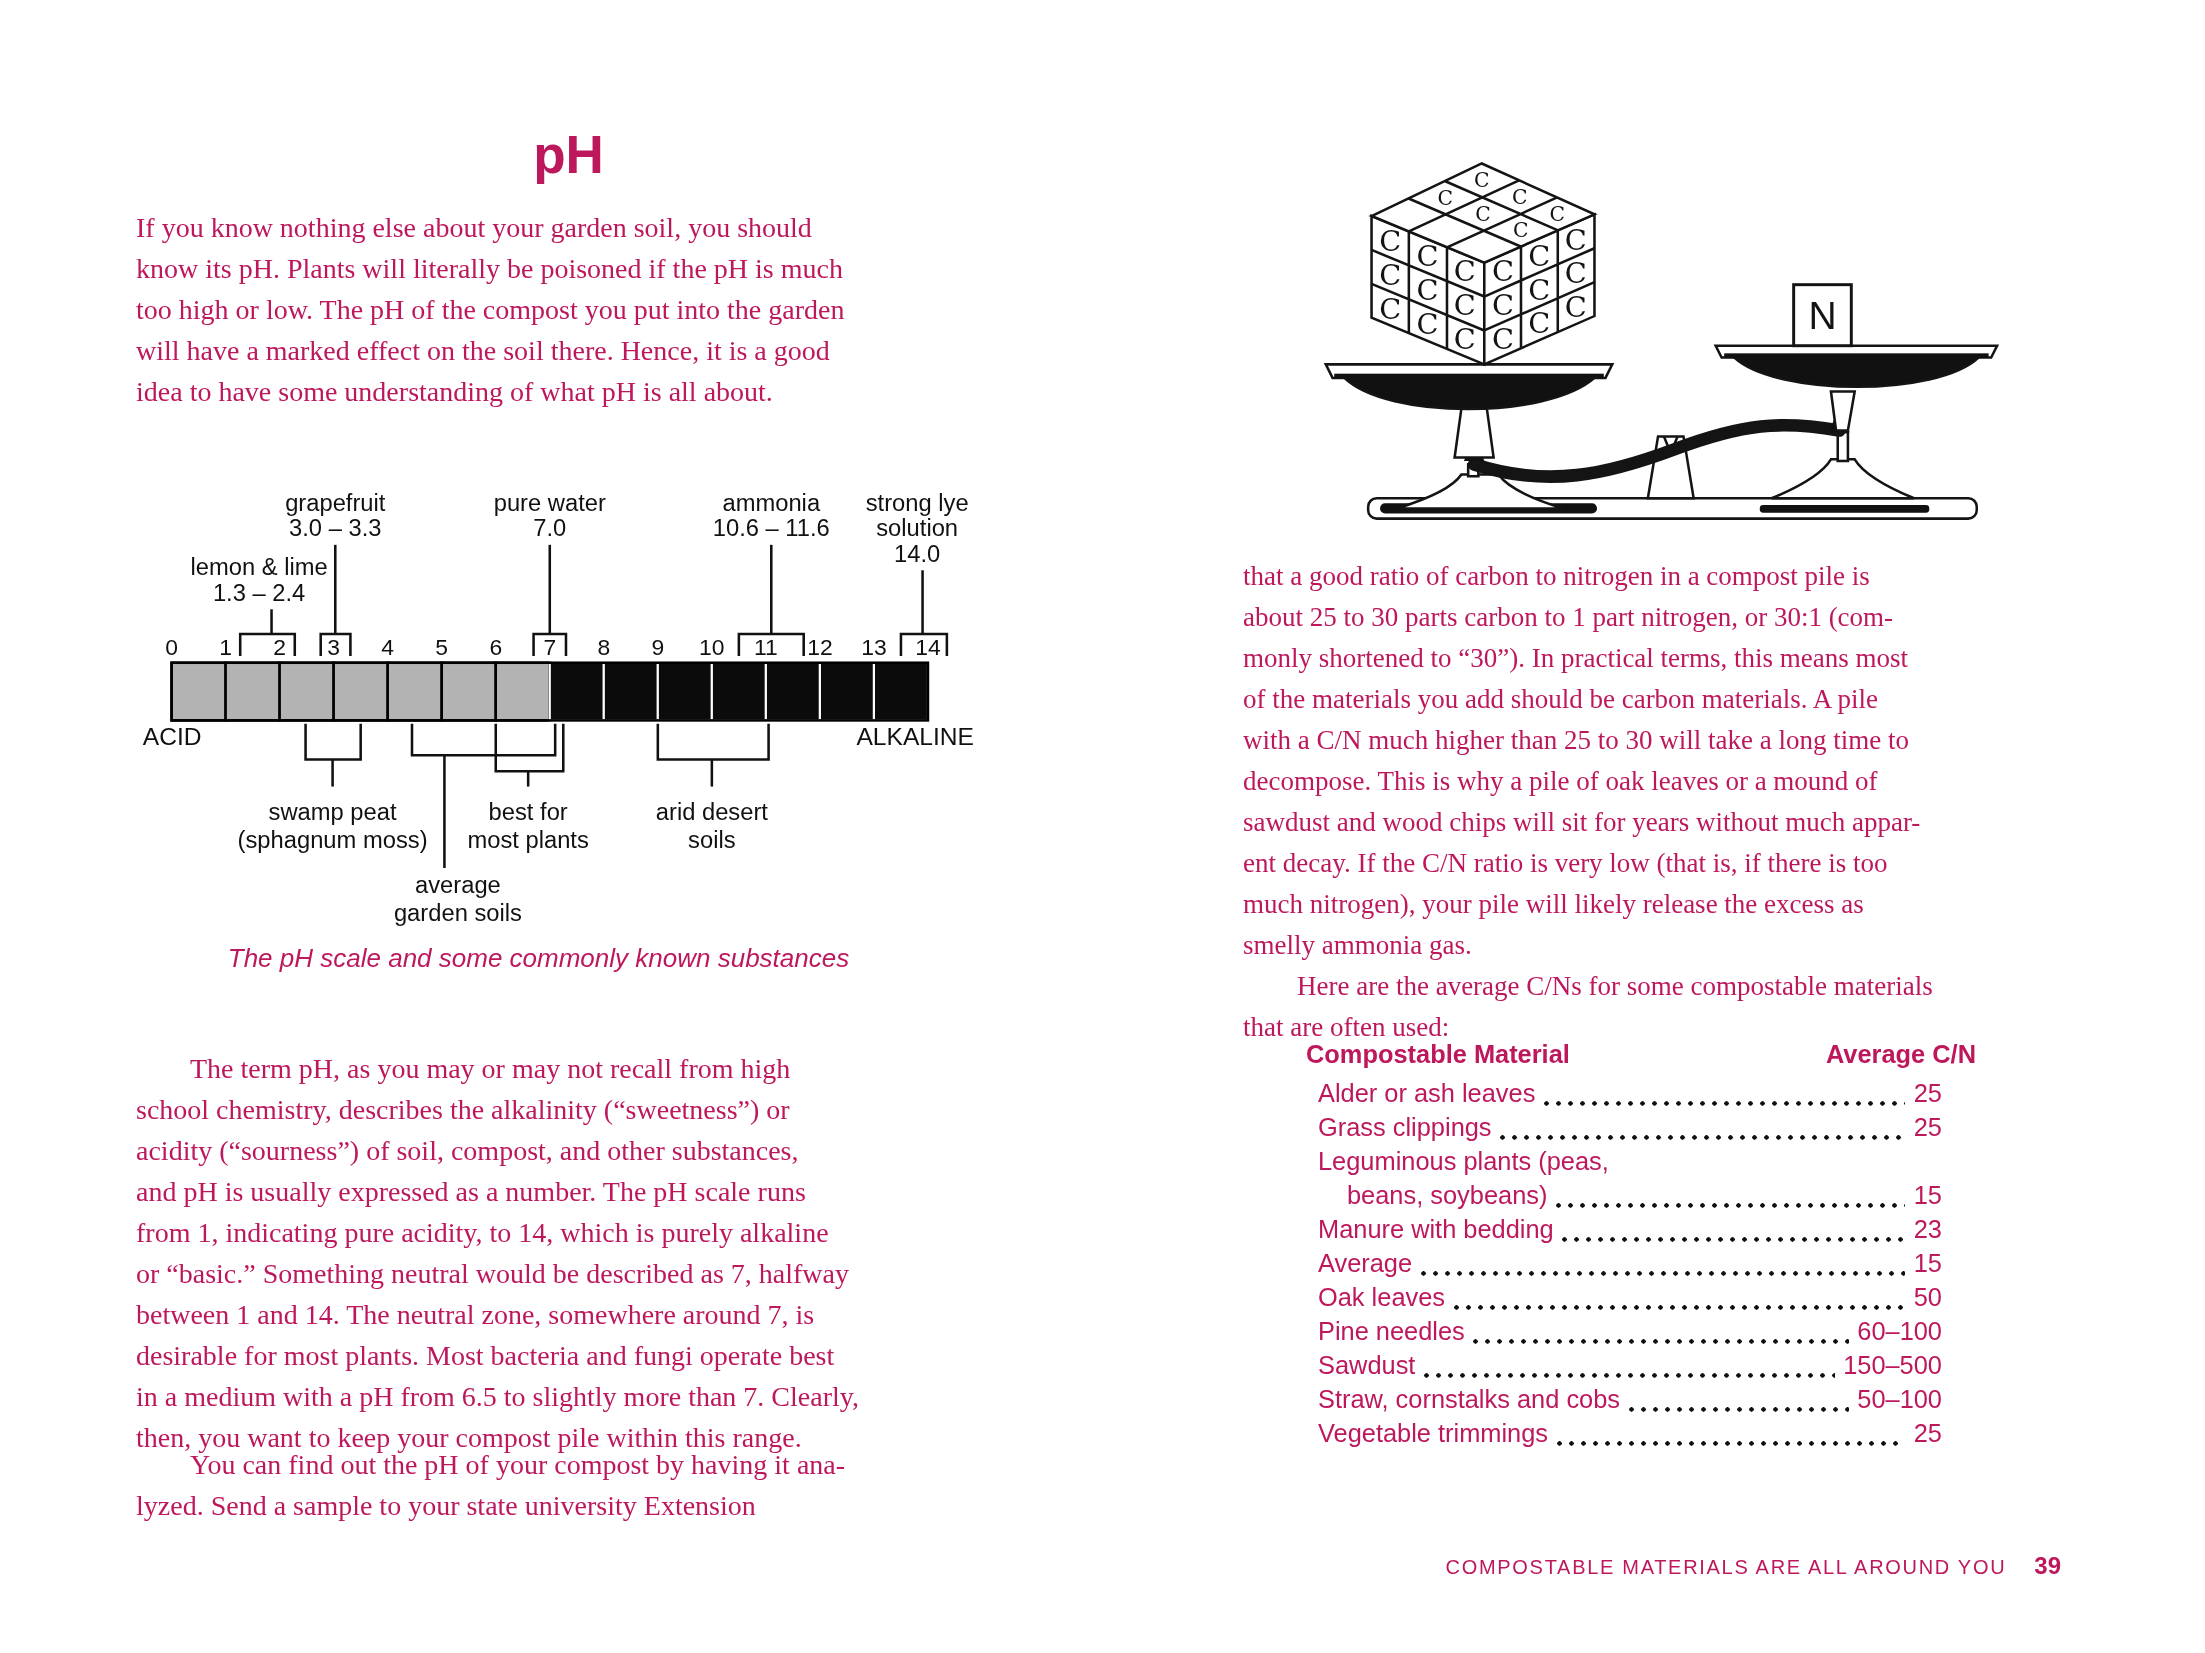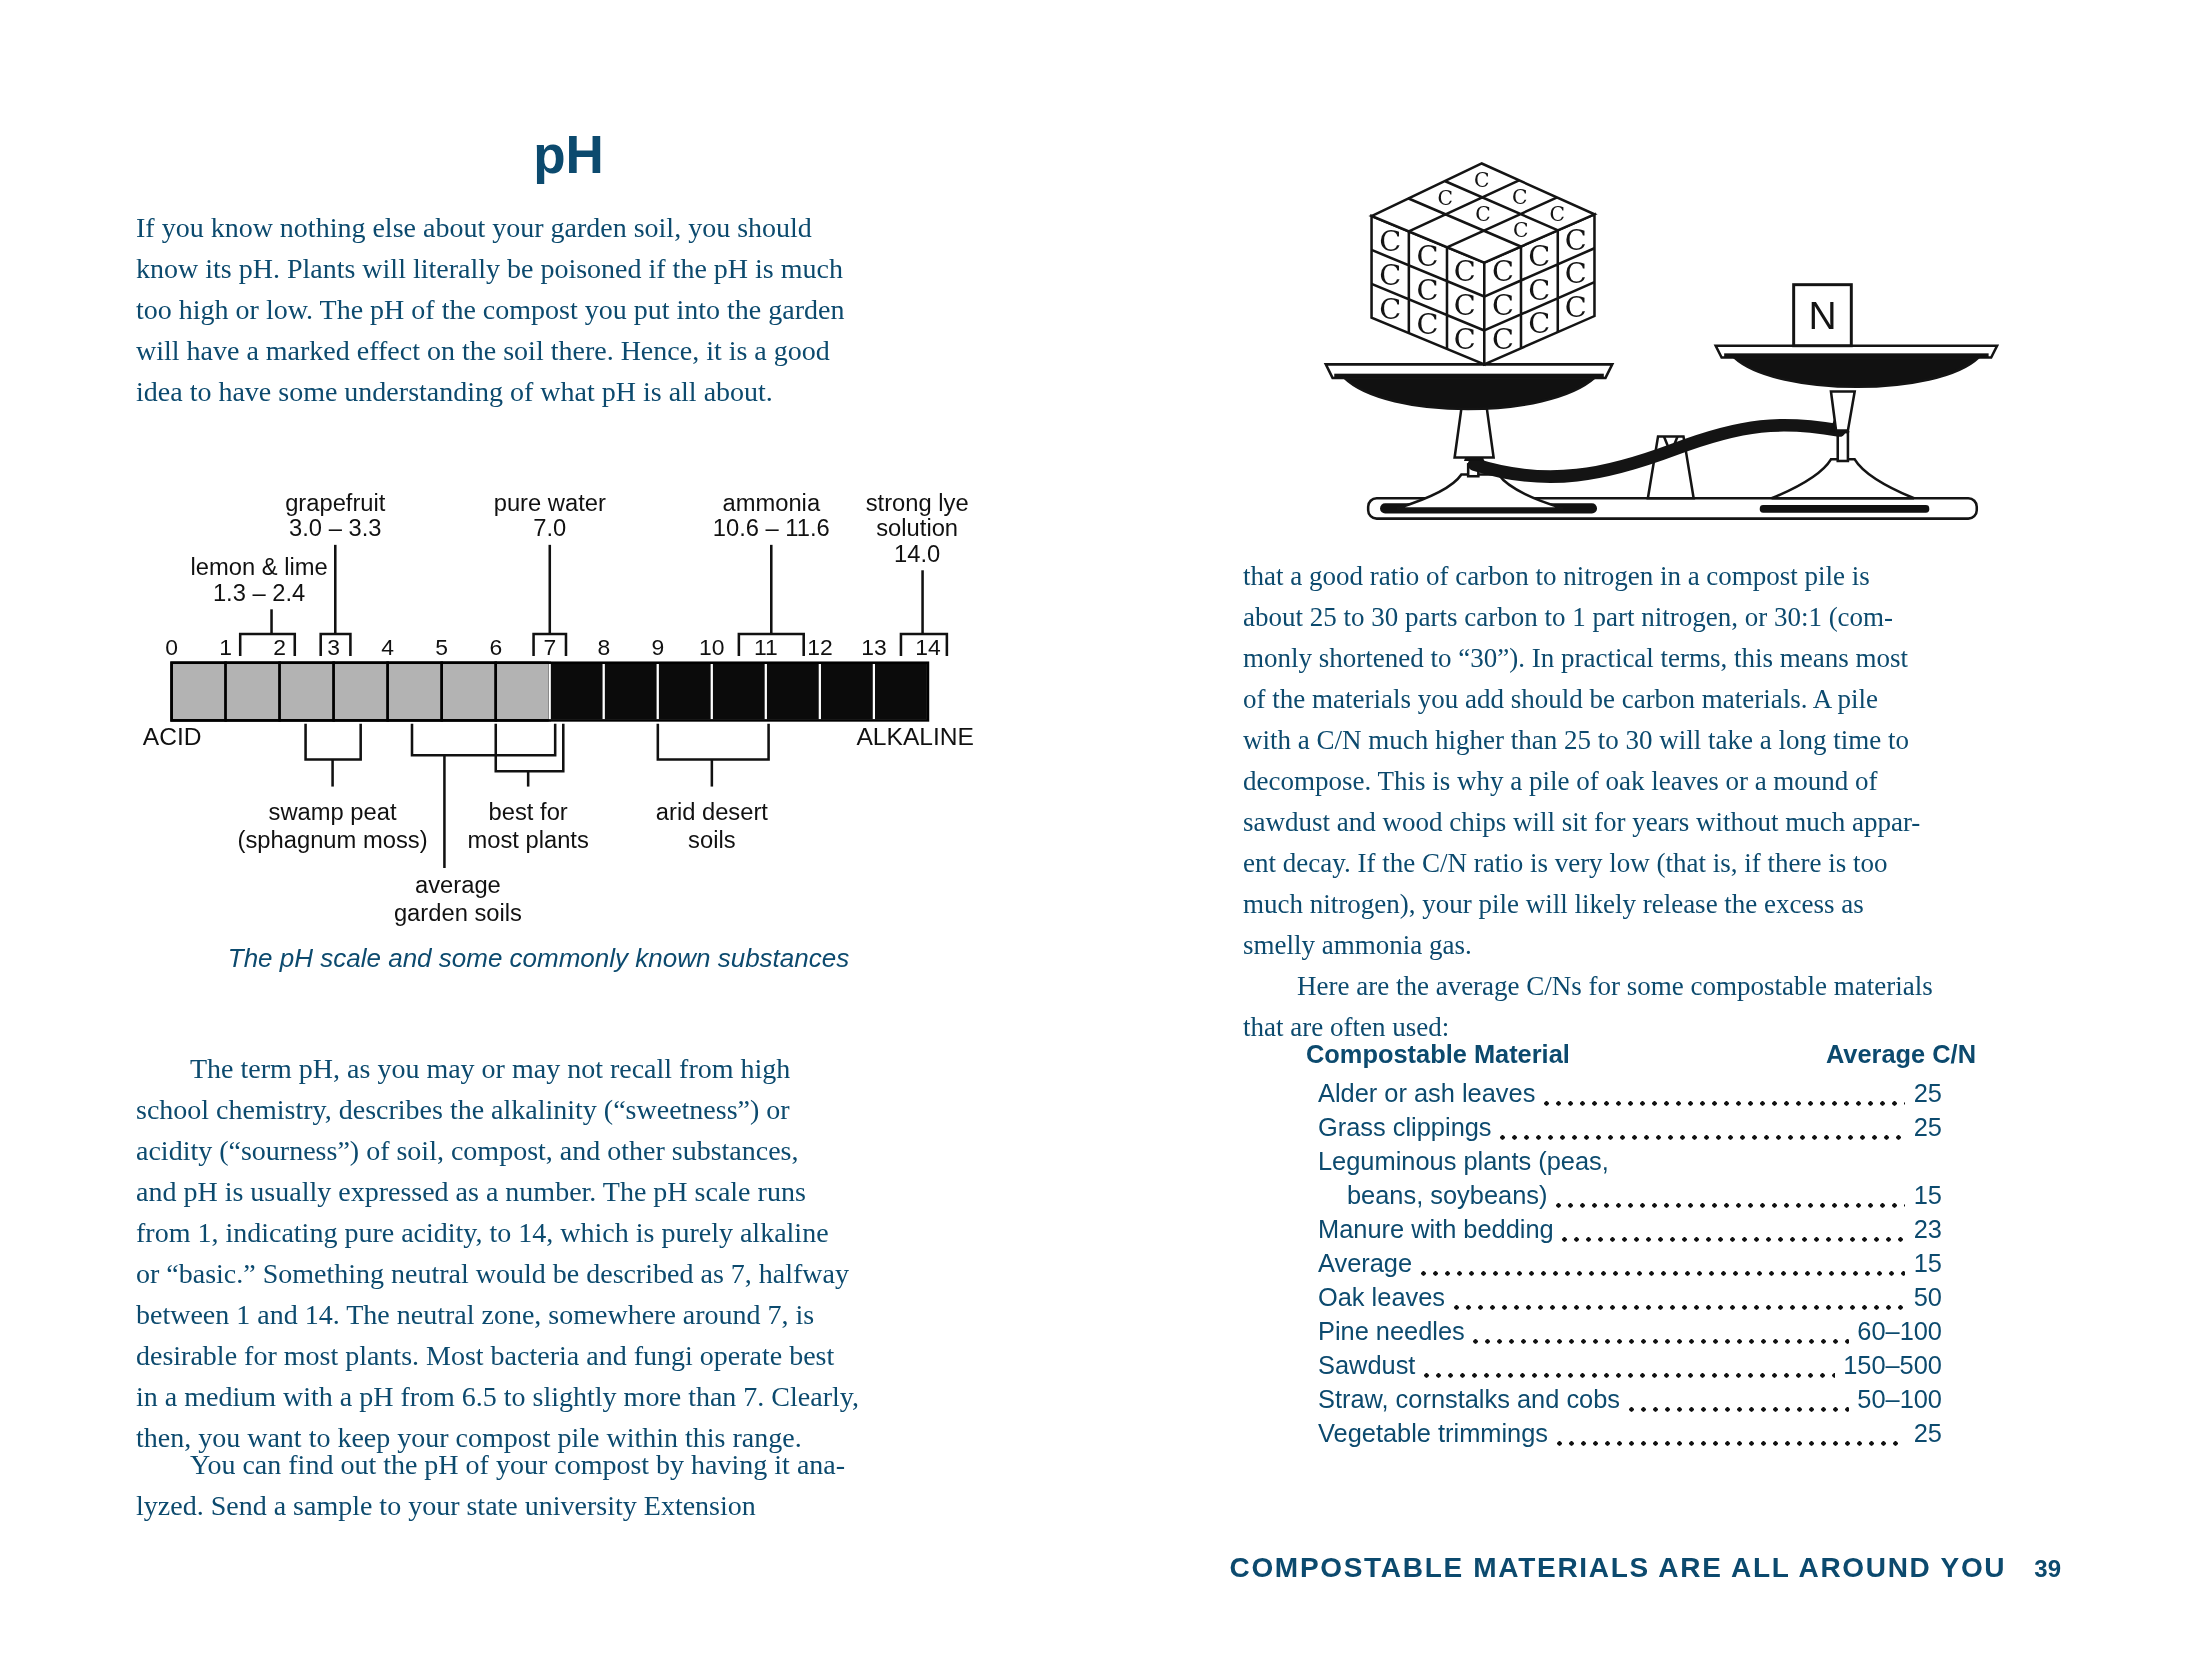--- a/index.html
+++ b/index.html
@@ -1,35 +1,35 @@
 <!DOCTYPE html>
 <html style="font-size:13.6px"><head>
 <meta charset="utf-8">
 <style>
   html,body{margin:0;padding:0;background:#888;}
   .page{position:relative;width:2205px;height:1654px;background:#ffffff;overflow:hidden;
-        font-family:"Liberation Serif",serif;color:#0c4a6e;}
+        font-family:"Liberation Serif",serif;color:#be185d;}
   .abs{position:absolute;}
   .title{font-family:"Liberation Sans",sans-serif;font-weight:bold;font-size:53px;text-align:center;}
   .para{white-space:pre-line;font-size:28px;line-height:41px;}
   .para-r{white-space:pre-line;font-size:27px;line-height:41px;}
   .indent{text-indent:54px;}
   .caption{font-family:"Liberation Sans",sans-serif;font-style:italic;font-size:26px;text-align:center;}
   
   .cn-table{font-family:"Liberation Sans",sans-serif;font-size:25.4px;}
   .cn-head{display:flex;justify-content:space-between;font-weight:bold;height:39px;align-items:baseline;gap:35px;}
   .cn-row{display:flex;align-items:baseline;height:34px;margin-left:12px;}
   .cn-row .mat{white-space:nowrap;}
   .cn-row.ind .mat{padding-left:29px;}
   .cn-row .leader{flex:1;min-width:20.4px;margin:0 8.5px;align-self:stretch;
      background-image:radial-gradient(circle at 2.5px 2.5px,#111 2px,transparent 2.5px);
      background-size:12px 5.1px;background-repeat:repeat-x;background-position:left bottom 6.8px;}
   .cn-row .val{white-space:nowrap;padding-right:34px;}
   .footer{font-family:"Liberation Sans",sans-serif;display:flex;align-items:baseline;}
-  .footer .ftext{font-weight:bold;font-size:28px;letter-spacing:1.7px;}
+  .footer .ftext{font-weight:normal;font-size:20px;letter-spacing:1.7px;}
   .footer .fnum{font-weight:bold;font-size:24px;margin-left:28px;}
   svg text{font-family:"Liberation Sans",sans-serif;}
   svg text.serifC{font-family:"DejaVu Serif","Liberation Serif",serif;}
 </style>
 </head>
 <body>
 
 <div class="page">
 
   <div class="abs title" style="left:119px;top:124px;width:899px;">pH</div>

